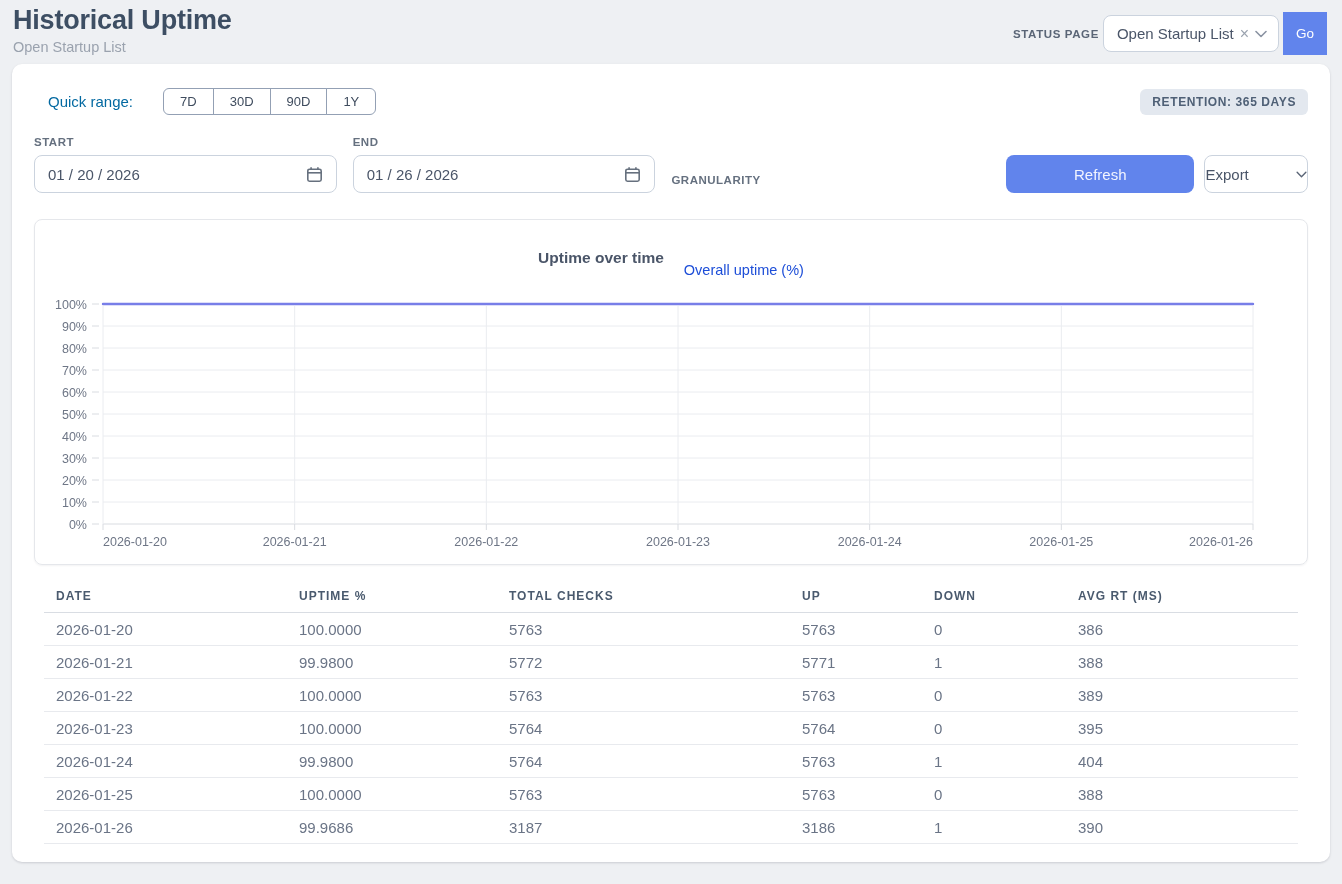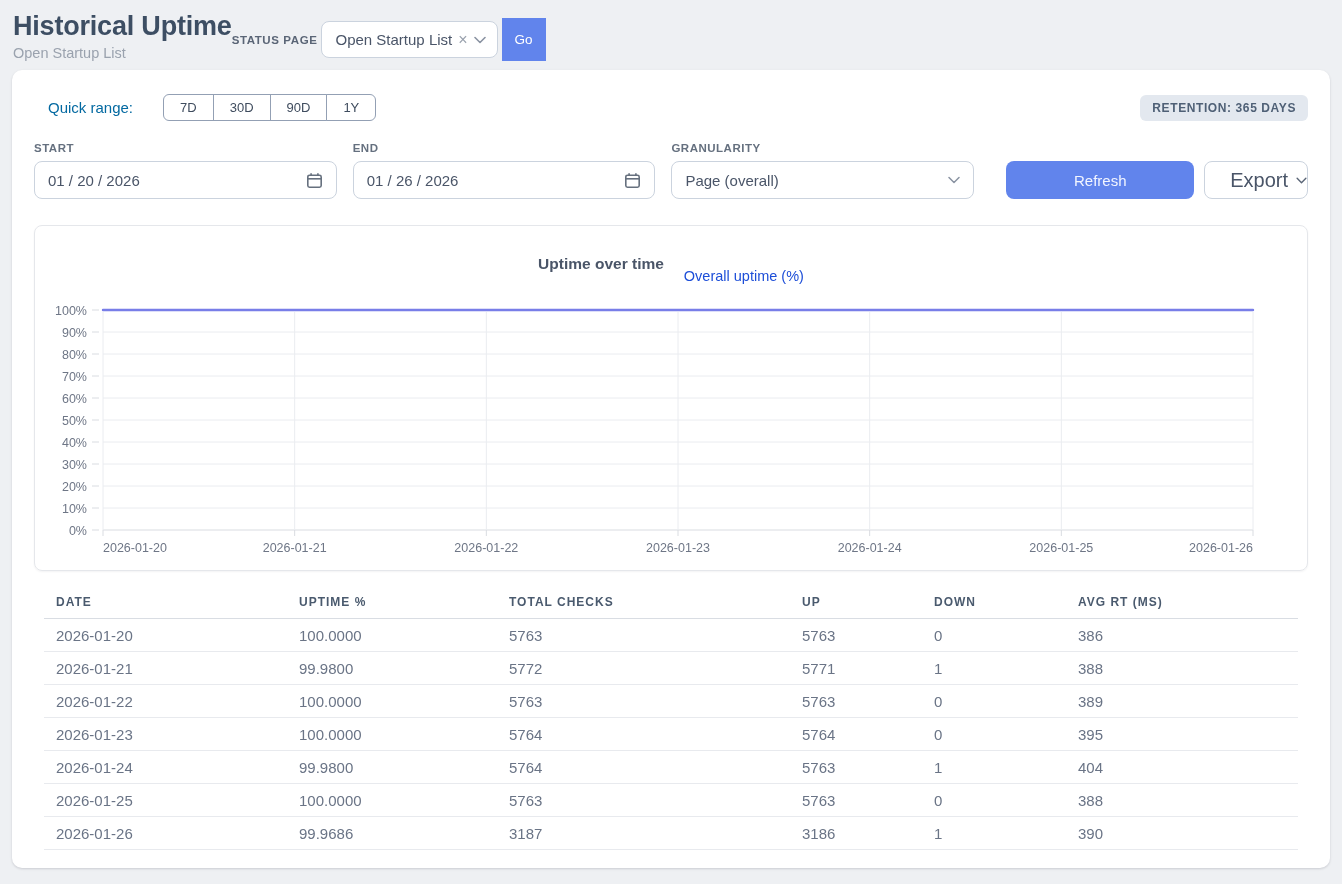--- a/index.html
+++ b/index.html
@@ -3,21 +3,21 @@
 <meta charset="utf-8">
 <style>
   * { margin:0; padding:0; box-sizing:border-box; }
   html,body { width:1342px; height:884px; overflow:hidden; }
   body {
     background:#eef0f3;
     font-family:"Liberation Sans","DejaVu Sans",sans-serif;
     color:#4a5568;
   }
   
-  .topbar { display:flex; justify-content:flex-start; align-items:flex-start; padding:11px 15px 9px 13px; }
+  .topbar { display:flex; justify-content:space-between; align-items:flex-start; padding:5px 15px 9px 13px; }
   .page-title { font-size:27px; font-weight:600; color:#3d4e63; letter-spacing:-0.2px; }
   .page-subtitle { font-size:14.5px; color:#9aa2ae; margin-top:3px; }
   .topbar-right { display:flex; align-items:center; gap:4px; margin-top:7px; }
   .status-page-label { font-size:11.5px; font-weight:600; letter-spacing:0.6px; color:#5a6576; }
   .status-select {
     display:flex; align-items:center; gap:6px; background:#fff;
     border:1px solid #cbd3de; border-radius:8px; height:37px; padding:0 11px 0 13px;
     cursor:pointer;
   }
   .status-select-value { font-size:15px; color:#4a5568; }
@@ -56,22 +56,22 @@
     border:1px solid #cbd3de; border-radius:8px; height:38px; padding:0 13px;
     background:#fff; font-size:15px; color:#4a5568; cursor:text;
   }
   .select-box { cursor:pointer; }
   .refresh-btn {
     width:191px; height:38px; background:#6184ec; color:#f2f5ff; border:none;
     border-radius:8px; font-size:15px; cursor:pointer; margin-left:0; font-family:inherit;
   }
   .export-btn {
     width:105px; height:38px; background:#fff; border:1px solid #cbd3de;
-    border-radius:8px; font-size:20px; color:#4a5568; cursor:pointer;
-    display:flex; align-items:center; justify-content:flex-end; gap:8px;
+    border-radius:8px; font-size:15px; color:#4a5568; cursor:pointer;
+    display:flex; align-items:center; justify-content:space-between; gap:8px;
     margin-left:-6px; font-family:inherit;
   }
   
   .chart-card {
     margin-top:26px; border:1px solid #e5e7eb; border-radius:8px;
     box-shadow:0 1px 2px rgba(16,24,40,.05); padding:17px 0 6px;
   }
   .chart-head { display:flex; justify-content:center; align-items:center; padding:0 23px;gap:20px; }
   .chart-title { font-size:15.5px; font-weight:700; color:#4a5568; }
   .chart-legend { font-size:14.5px; color:#1d4ed8;margin-top:25px; }
@@ -152,28 +152,20 @@
               <rect x="1.7" y="3" width="12.6" height="11.3" rx="1.6" fill="none" stroke="#66707e" stroke-width="1.5"></rect>
               <line x1="1.7" y1="6.4" x2="14.3" y2="6.4" stroke="#66707e" stroke-width="1.5"></line>
               <line x1="4.8" y1="1.2" x2="4.8" y2="3.8" stroke="#66707e" stroke-width="1.5"></line>
               <line x1="11.2" y1="1.2" x2="11.2" y2="3.8" stroke="#66707e" stroke-width="1.5"></line>
             </svg>
         </span>
       </div>
     </div>
     <div class="field">
       <div class="field-label">GRANULARITY</div>
-      <div class="input-box select-box">
-        <span>Page (overall)</span>
-        <span style="display:flex;">
-          <svg width="12" height="8" viewBox="0 0 12 8">
-              <polyline points="1,1.5 6,6.5 11,1.5" fill="none" stroke="#8a93a2" stroke-width="1.5" stroke-linecap="round" stroke-linejoin="round"></polyline>
-            </svg>
-        </span>
-      </div>
     </div>
     <div style="flex:1"></div>
     <button class="refresh-btn">Refresh</button>
     <button class="export-btn">
       <span>Export</span>
       <span style="display:flex;">
         <svg width="11" height="7" viewBox="0 0 12 8">
             <polyline points="1,1.5 6,6.5 11,1.5" fill="none" stroke="#5a6576" stroke-width="1.6" stroke-linecap="round" stroke-linejoin="round"></polyline>
           </svg>
       </span>

